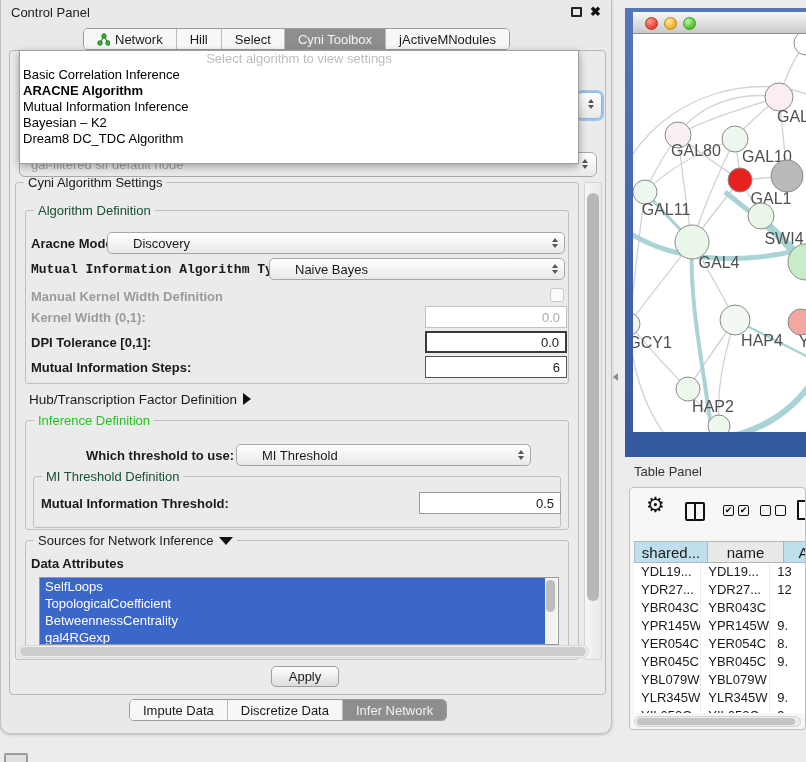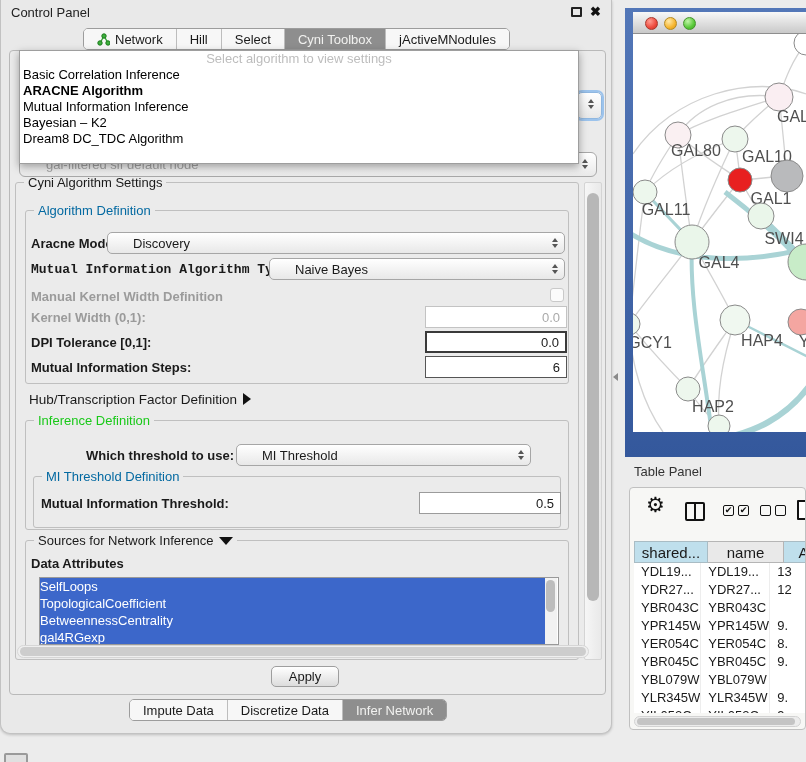--- a/index.html
+++ b/index.html
@@ -36,27 +36,27 @@
   .algo-item { font-size:13px; height:16px; line-height:16px; padding-left:3px; color:#000; }
   .algo-item.bold { font-weight:bold; }
 
   
   #combo-frag { position:absolute; left:576px; top:92px; width:25px; height:27px;
     background:linear-gradient(#fff,#e7e7e7); border:1px solid #8fb7e0; border-radius:5px;
     box-shadow:0 0 0 2px #9cc3ec; z-index:2; }
   #combo-frag .arrows { position:absolute; right:7px; top:6px; }
   #hidden-combo { position:absolute; left:18px; top:152px; width:578px; height:25px;
     background:linear-gradient(#fff,#e9e9e9); border:1px solid #a8a8a8; border-radius:6px;
-    z-index:1; display:flex; align-items:center; padding-left:26px; font-size:13px; color:#a5a5a5; }
+    z-index:1; display:flex; align-items:center; padding-left:11px; font-size:13px; color:#a5a5a5; }
 
   
   .group { position:absolute; border:1px solid #bfbfbf; border-radius:3px; }
   .legend { position:absolute; top:-8px; left:8px; background:#ebebeb; padding:0 4px;
     font-size:13px; white-space:nowrap; display:flex; align-items:center; gap:5px; }
-  .legend.blue { color:#0369a1; }
+  .legend.blue { color:#14532d; }
   .legend.green { color:#19c919; }
 
   #settings-group { left:14px; top:182px; width:564px; height:478px; }
   #algdef-group  { left:24px; top:210px; width:544px; height:174px; }
   #thresh-group  { left:24px; top:420px; width:544px; height:110px; }
   #mithresh-group{ left:32px; top:476px; width:528px; height:52px; }
   #sources-group { left:24px; top:540px; width:544px; height:112px; }
 
   .lbl { position:absolute; font-size:13px; font-weight:bold; color:#1a1a1a; white-space:nowrap; }
   .lbl.disabled { color:#9b9b9b; }
@@ -80,21 +80,21 @@
     border:1px solid #c9c9c9; border-radius:3px; }
 
   .tri-right { display:inline-block; width:0; height:0; border-top:6px solid transparent;
     border-bottom:6px solid transparent; border-left:8px solid #111; margin-left:6px; vertical-align:-1px; }
   .tri-down-big { display:inline-block; width:0; height:0; border-left:7px solid transparent;
     border-right:7px solid transparent; border-top:8px solid #111; vertical-align:1px; }
 
   #attr-list { position:absolute; left:38px; top:577px; width:520px; height:68px;
     background:#fff; border:1px solid #999; overflow:hidden; }
   .attr-item { height:17px; line-height:17px; font-size:13px; color:#fff;
-    background:#3c67ca; margin-right:13px; }
+    background:#3c67ca; padding-left:5px; margin-right:13px; }
   #attr-scroll { position:absolute; right:1px; top:0; width:12px; height:100%; background:#f2f2f2; }
   #attr-thumb { position:absolute; left:1px; top:2px; width:9px; height:32px; background:#bdbdbd; border-radius:5px; }
 
   #v-scroll { position:absolute; left:583px; top:182px; width:18px; height:478px;
     background:linear-gradient(90deg,#f6f6f6,#e9e9e9); border:1px solid #d4d4d4; border-radius:2px; }
   #v-thumb { position:absolute; left:2px; top:10px; width:12px; height:408px; background:#b7b7b7; border-radius:6px; }
   #h-scroll { position:absolute; left:16px; top:645px; width:572px; height:13px;
     background:#efefef; border:1px solid #d6d6d6; border-radius:7px; }
   #h-thumb { position:absolute; left:2px; top:1px; width:566px; height:9px; background:#cdcdcd; border-radius:5px; }
 

